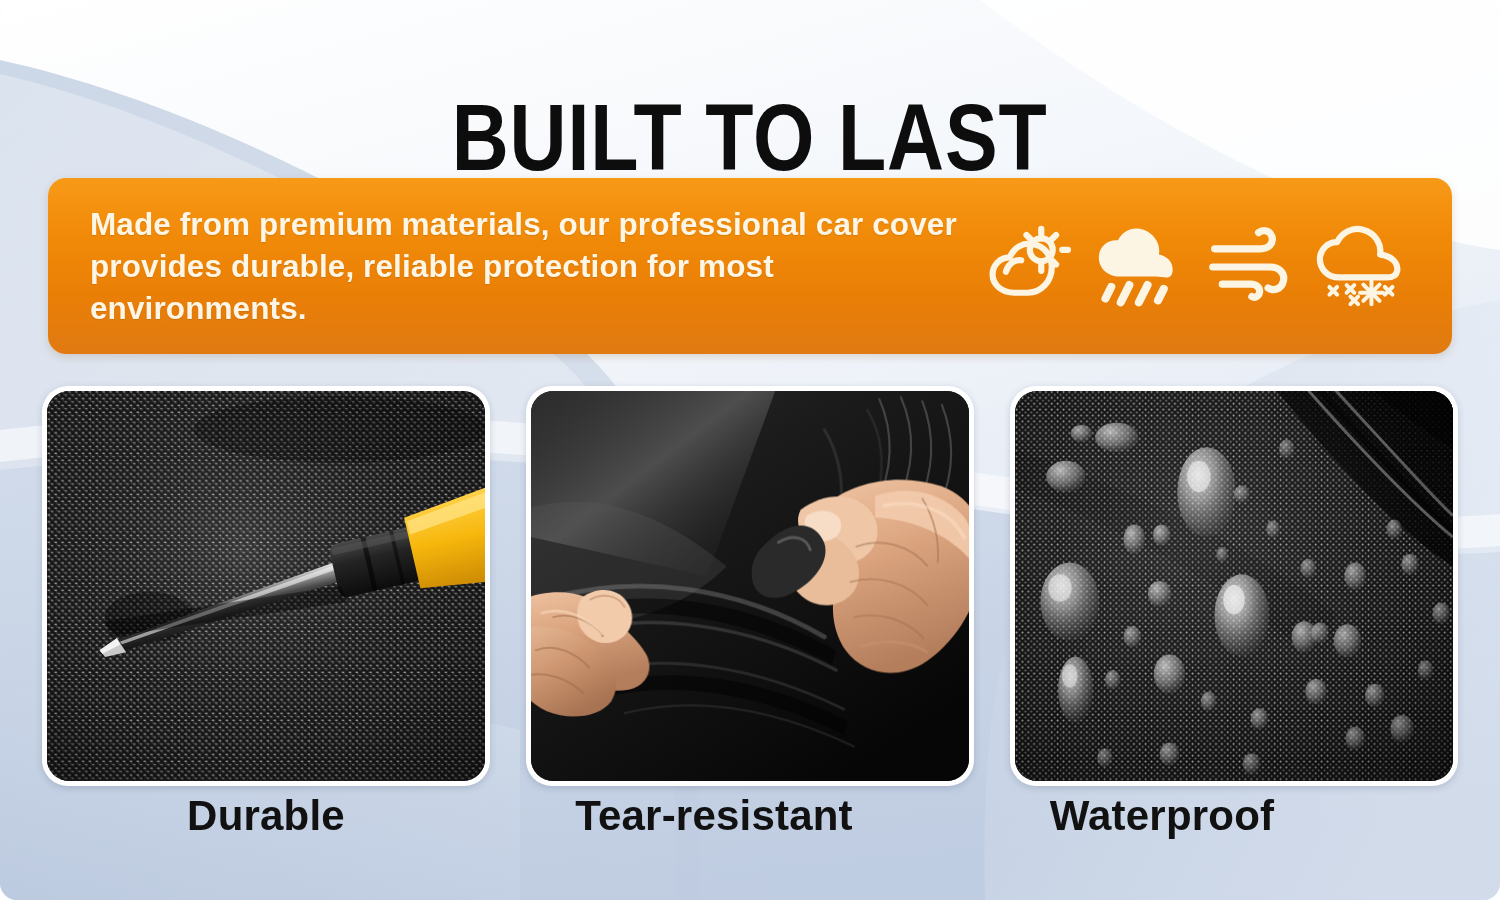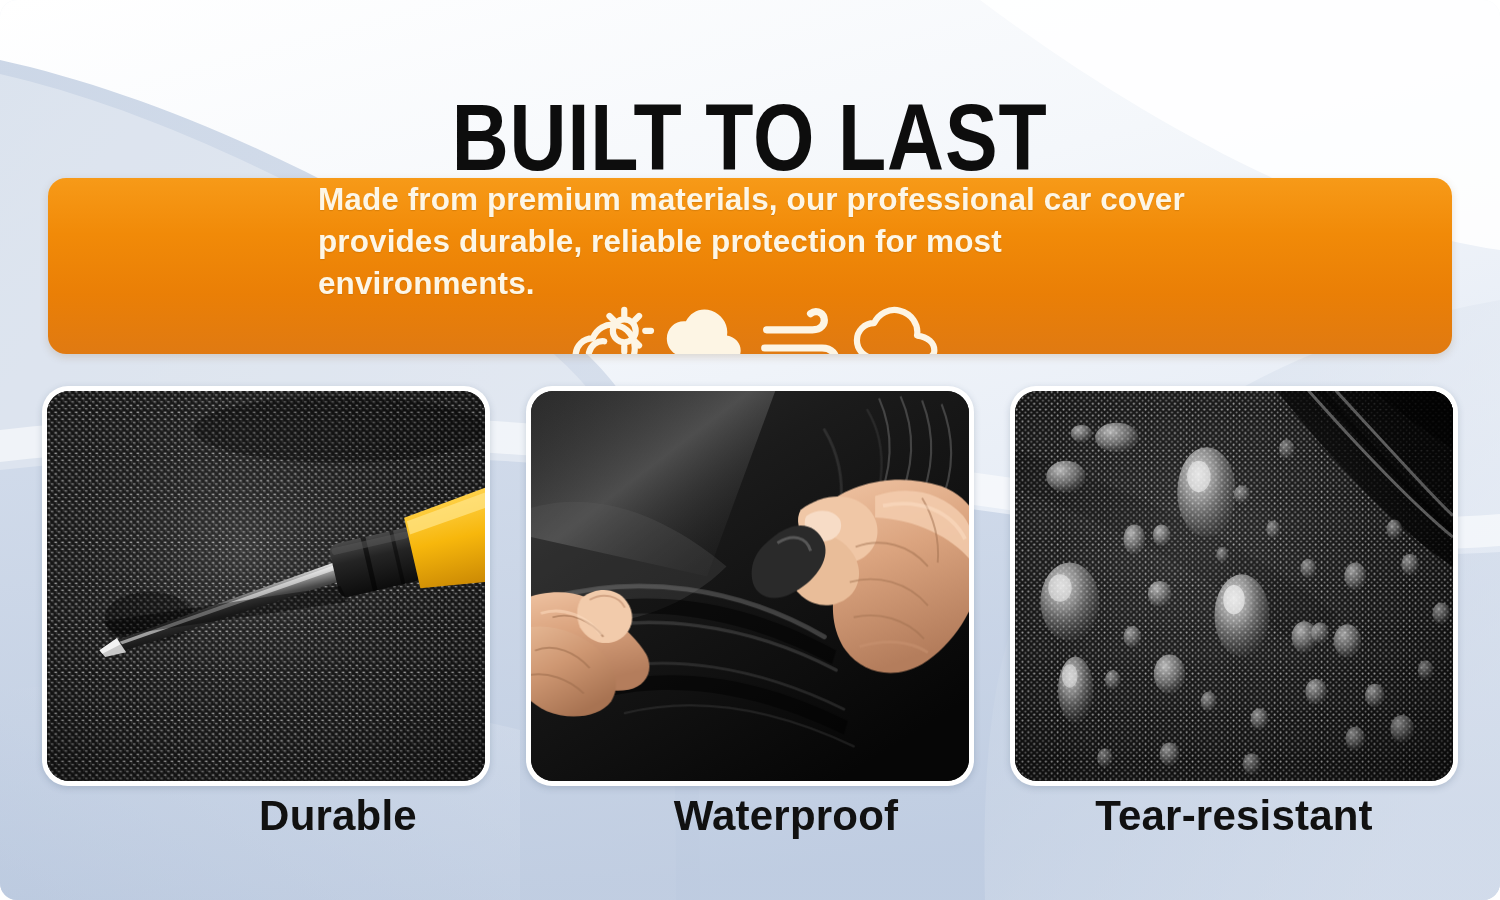--- a/index.html
+++ b/index.html
@@ -60,21 +60,20 @@
     width: 1404px;
     height: 176px;
     border-radius: 18px;
     background: linear-gradient(180deg, #f79a18 0%, #f18a08 32%, #ea7f06 66%, #e07a12 100%);
     box-shadow: 0 3px 9px rgba(120, 80, 20, 0.18);
     display: flex;
     align-items: center;
     box-sizing: border-box;
     padding: 0 26px 0 42px;
     overflow: hidden;
-    flex-direction: column;
   }
   .banner-text {
     flex: 0 0 auto;
     width: 880px;
     color: #fdf6e6;
     font-size: 31.5px;
     font-weight: 700;
     line-height: 1.34;
     letter-spacing: 0.1px;
     text-shadow: 0 1px 1px rgba(140, 80, 0, 0.25);
@@ -136,21 +135,21 @@
     display: block;
   }
 
   
   .captions {
     position: absolute;
     left: 42px;
     top: 792px;
     width: 1416px;
     display: flex;
-    justify-content: flex-end;
+    justify-content: flex-start;
   }
   .caption {
     width: 448px;
     text-align: center;
     font-size: 42px;
     font-weight: 700;
     color: #111111;
     letter-spacing: 0.2px;
   }
 </style>
@@ -546,17 +545,17 @@
 
           <rect width="448" height="400" fill="url(#vig3)"></rect>
         </svg>
       </div>
     </div>
 
   </div>
 
   <div class="captions">
     <div class="caption">Durable</div>
+    <div class="caption">Tear-resistant</div>
     <div class="caption">Waterproof</div>
-    <div class="caption">Tear-resistant</div>
   </div>
 
 </div>
 
 </body></html>

